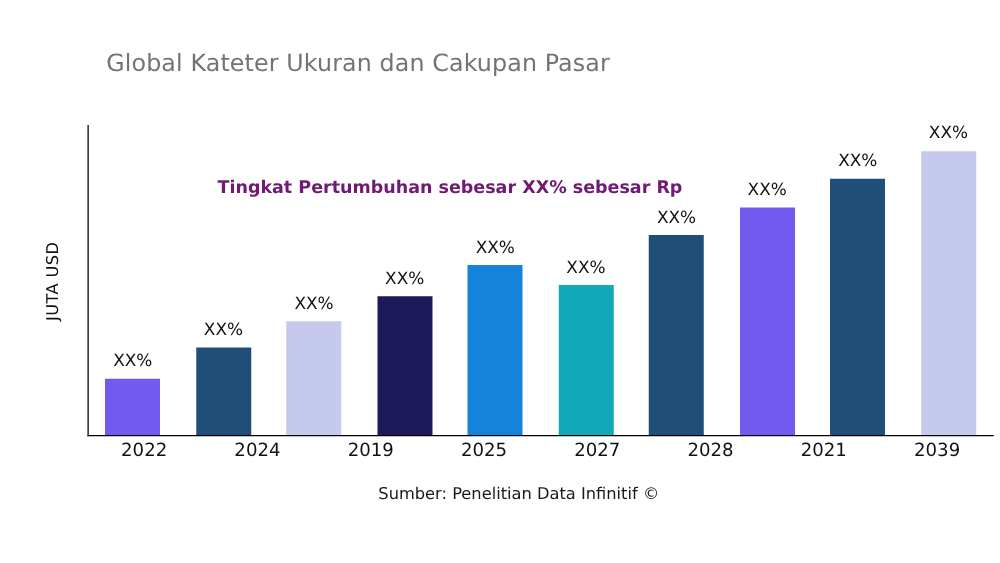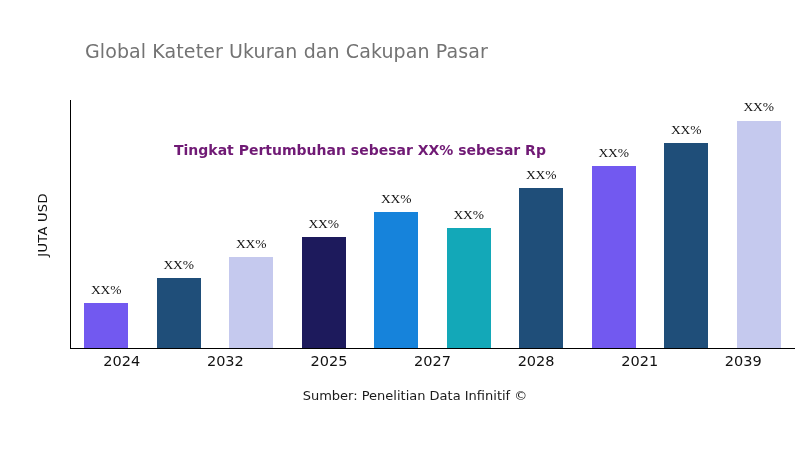--- a/index.html
+++ b/index.html
@@ -99,21 +99,20 @@
     justify-content: space-around;
   }
   .bar-slot {
     position: relative;
     flex: 1 1 0;
     height: 100%;
     display: flex;
     flex-direction: column;
     align-items: center;
     justify-content: flex-end;
-    font-family: Liberation Serif, serif;
   }
   .bar-value {
     font-size: 13.5px;
     color: #111111;
     line-height: 1;
     margin-bottom: 7px;
     white-space: nowrap;
   }
   .bar-rect {
     width: 44px;
@@ -200,22 +199,23 @@
           <div class="bar-rect" style="height: 205px; background: rgb(31, 78, 121);"></div>
         </div>
         <div class="bar-slot">
           <div class="bar-value">XX%</div>
           <div class="bar-rect" style="height: 228px; background: rgb(197, 201, 238);"></div>
         </div>
       </div>
   </div>
 
   <div class="xticks" id="xticks-container">
+      <div class="xtick">2022</div>
       <div class="xtick">2024</div>
-      <div class="xtick">2032</div>
+      <div class="xtick">2019</div>
       <div class="xtick">2025</div>
       <div class="xtick">2027</div>
       <div class="xtick">2028</div>
       <div class="xtick">2021</div>
       <div class="xtick">2039</div>
     </div>
 
   <div class="source">Sumber: Penelitian Data Infinitif ©</div>
 
 </div>

